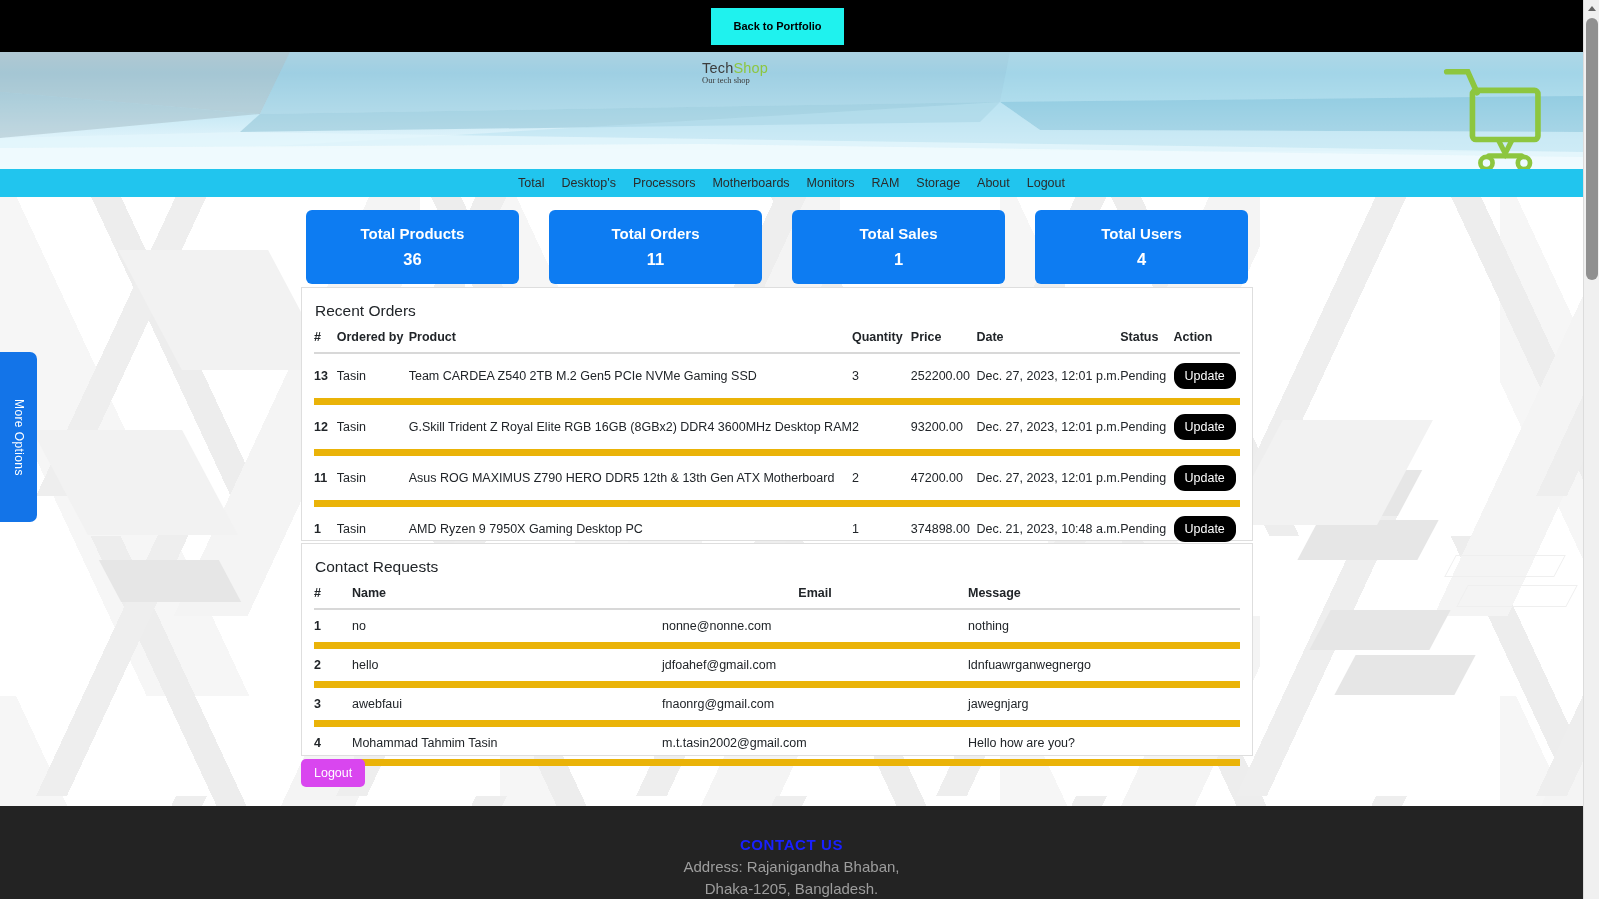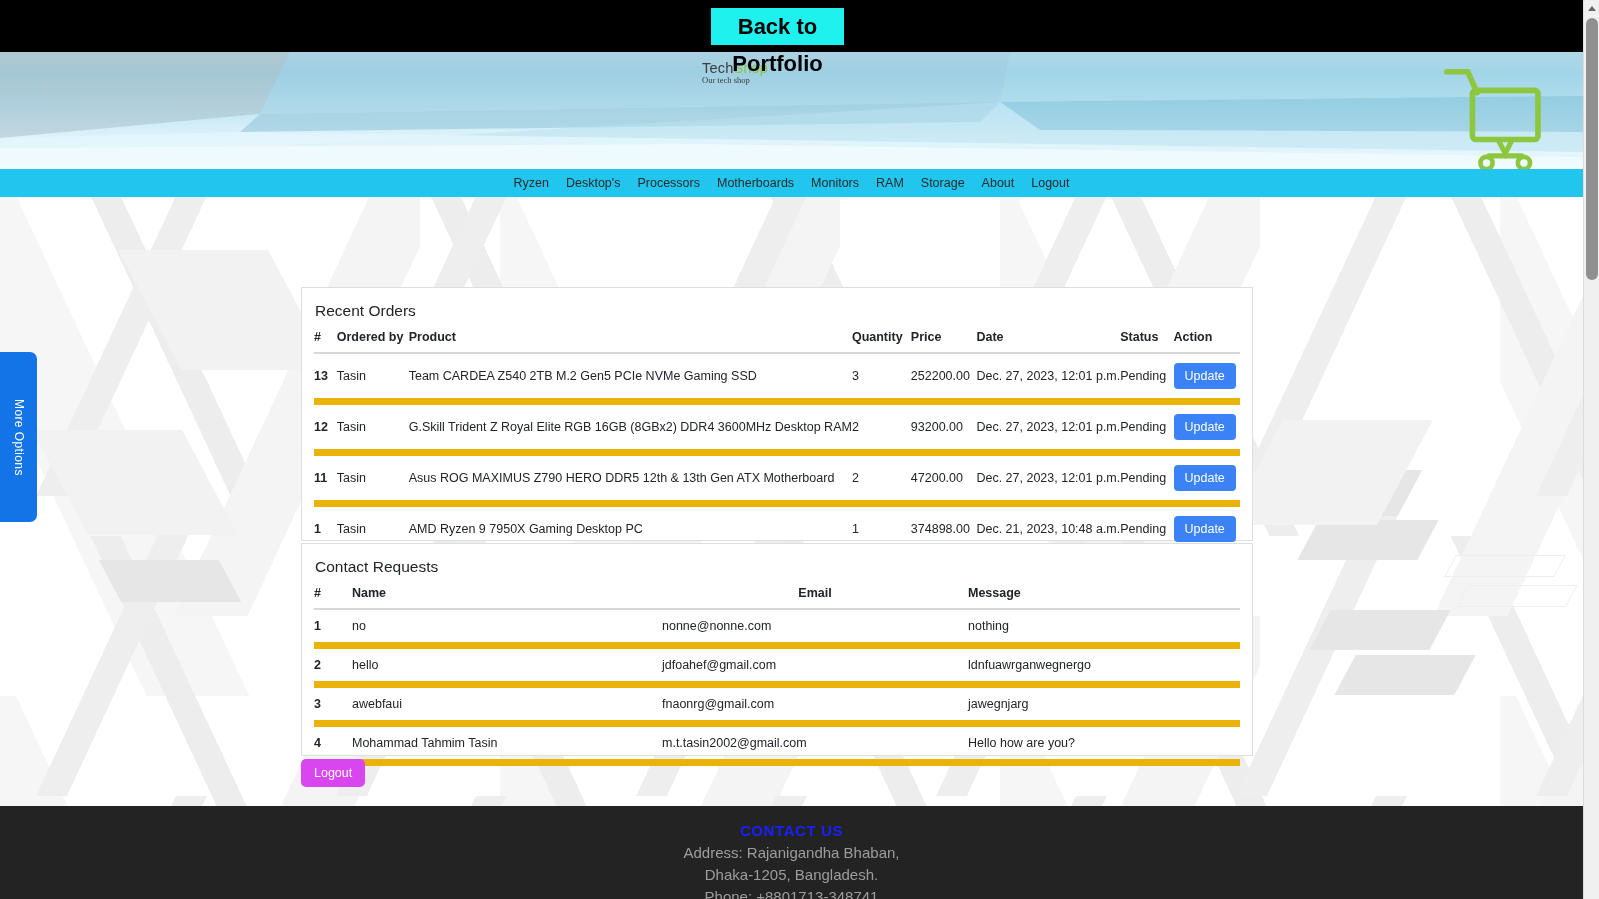--- a/index.html
+++ b/index.html
@@ -51,21 +51,21 @@
     z-index: 6;
   }
   .portfolio-btn {
     position: absolute;
     left: 711px; top: 8px;
     width: 133px; height: 37px;
     background: #1ff2ee;
     color: #000000;
     border: none;
     font-family: "Liberation Sans", sans-serif;
-    font-size: 22px;
+    font-size: 11px;
     font-weight: bold;
     cursor: pointer;
     line-height: 37px;
     text-align: center;
     padding: 0;
   }
 
   
   .banner {
     position: absolute;
@@ -192,24 +192,24 @@
   .c-act   { width: 68px; }
 
   
   .k-idx  { width: 38px; }
   .k-name { width: 310px; margin-left: 8px; }
   .k-mail { width: 306px; text-align: center; }
   .k-msg  { width: auto; }
 
   .update-btn {
     display: inline-block;
-    background: #3b82f6;
+    background: #000000;
     color: #ffffff;
     border: none;
-    border-radius: 4px;
+    border-radius: 11px;
     font-family: "Liberation Sans", sans-serif;
     font-size: 12.5px;
     padding: 6px 11px;
     cursor: pointer;
     line-height: 14px;
   }
 
   
   .logout-btn {
     position: absolute;
@@ -254,21 +254,21 @@
     background: #232323;
     text-align: center;
     z-index: 6;
     overflow: hidden;
   }
   .footer-title {
     color: #1920ff;
     font-size: 15px;
     font-weight: bold;
     letter-spacing: 0.6px;
-    padding-top: 14px;
+    padding-top: 28px;
     line-height: 22px;
   }
   .footer-line {
     color: #9d9d9d;
     font-size: 15px;
     line-height: 22px;
   }
 
   
   .scrollbar {
@@ -344,31 +344,49 @@
         <circle cx="37" cy="44" r="2.6" stroke="#8dc63f" stroke-width="2" fill="none"></circle>
       </svg>
       <div class="logo-text">
         <span class="t1">Tech</span><span class="t2">Shop</span>
       </div>
       <div class="logo-tag">Our tech shop</div>
     </div>
   </div>
 
   <div class="navbar">
-    <a class="nav-item">Ryzen</a>
+    <a class="nav-item">Total</a>
     <a class="nav-item">Desktop's</a>
     <a class="nav-item">Processors</a>
     <a class="nav-item">Motherboards</a>
     <a class="nav-item">Monitors</a>
     <a class="nav-item">RAM</a>
     <a class="nav-item">Storage</a>
     <a class="nav-item">About</a>
     <a class="nav-item">Logout</a>
   </div>
 
+  <div class="stats">
+    <div class="stat-card">
+      <div class="stat-label">Total Products</div>
+      <div class="stat-value">36</div>
+    </div>
+    <div class="stat-card">
+      <div class="stat-label">Total Orders</div>
+      <div class="stat-value">11</div>
+    </div>
+    <div class="stat-card">
+      <div class="stat-label">Total Sales</div>
+      <div class="stat-value">1</div>
+    </div>
+    <div class="stat-card">
+      <div class="stat-label">Total Users</div>
+      <div class="stat-value">4</div>
+    </div>
+  </div>
 
   <div class="panel" id="orders-panel">
     <div class="panel-title">Recent Orders</div>
     <div class="tbl-wrap">
       <table>
         <thead>
           <tr>
             <th class="c-idx">#</th>
             <th class="c-by">Ordered by</th>
             <th class="c-prod">Product</th>

